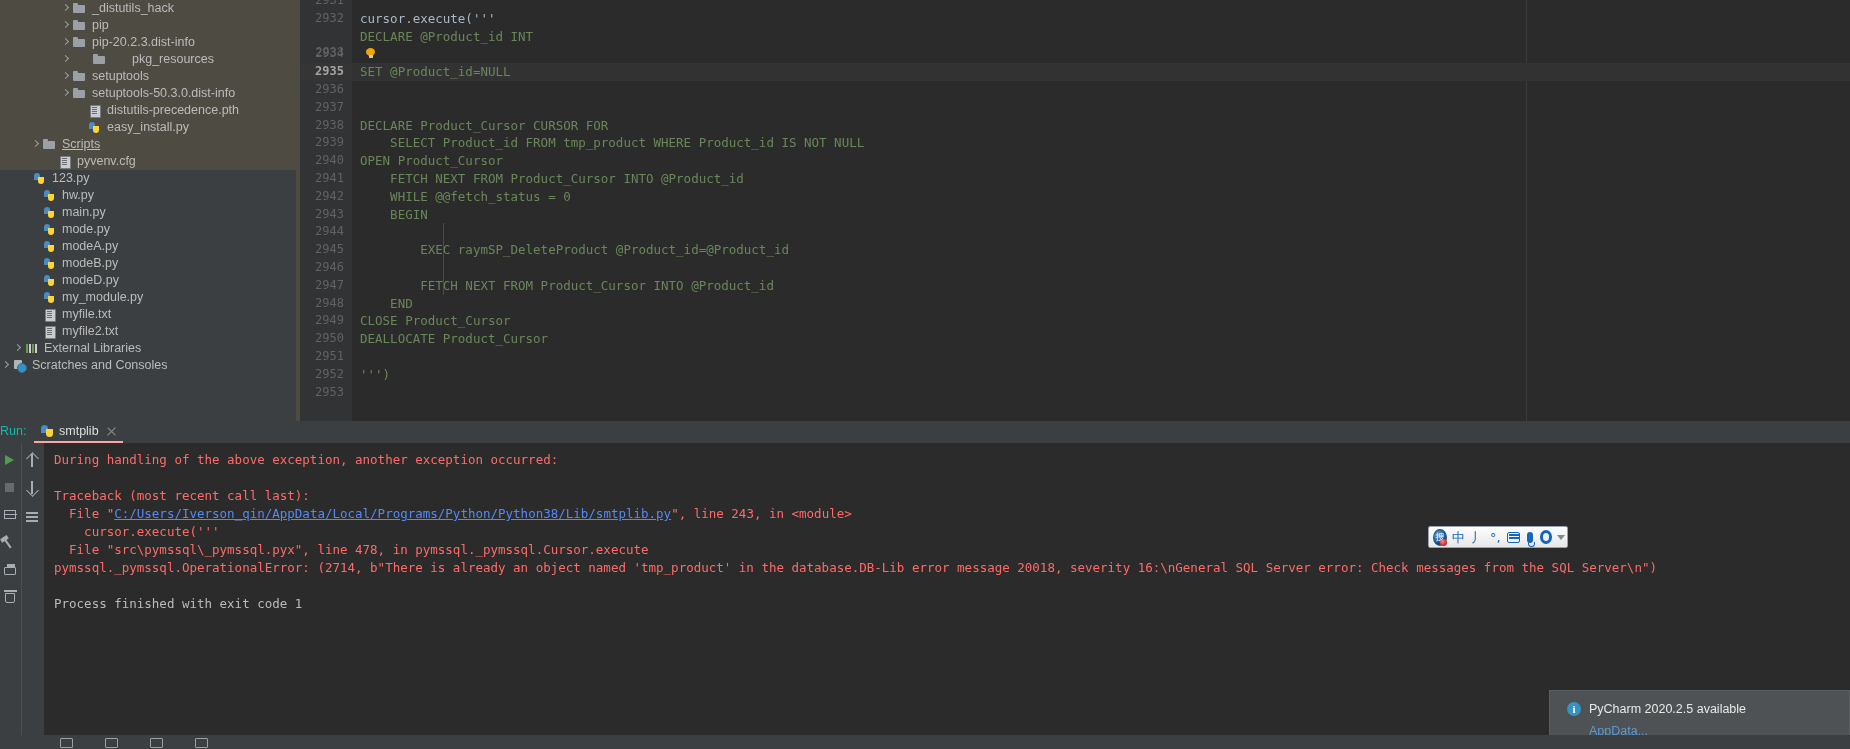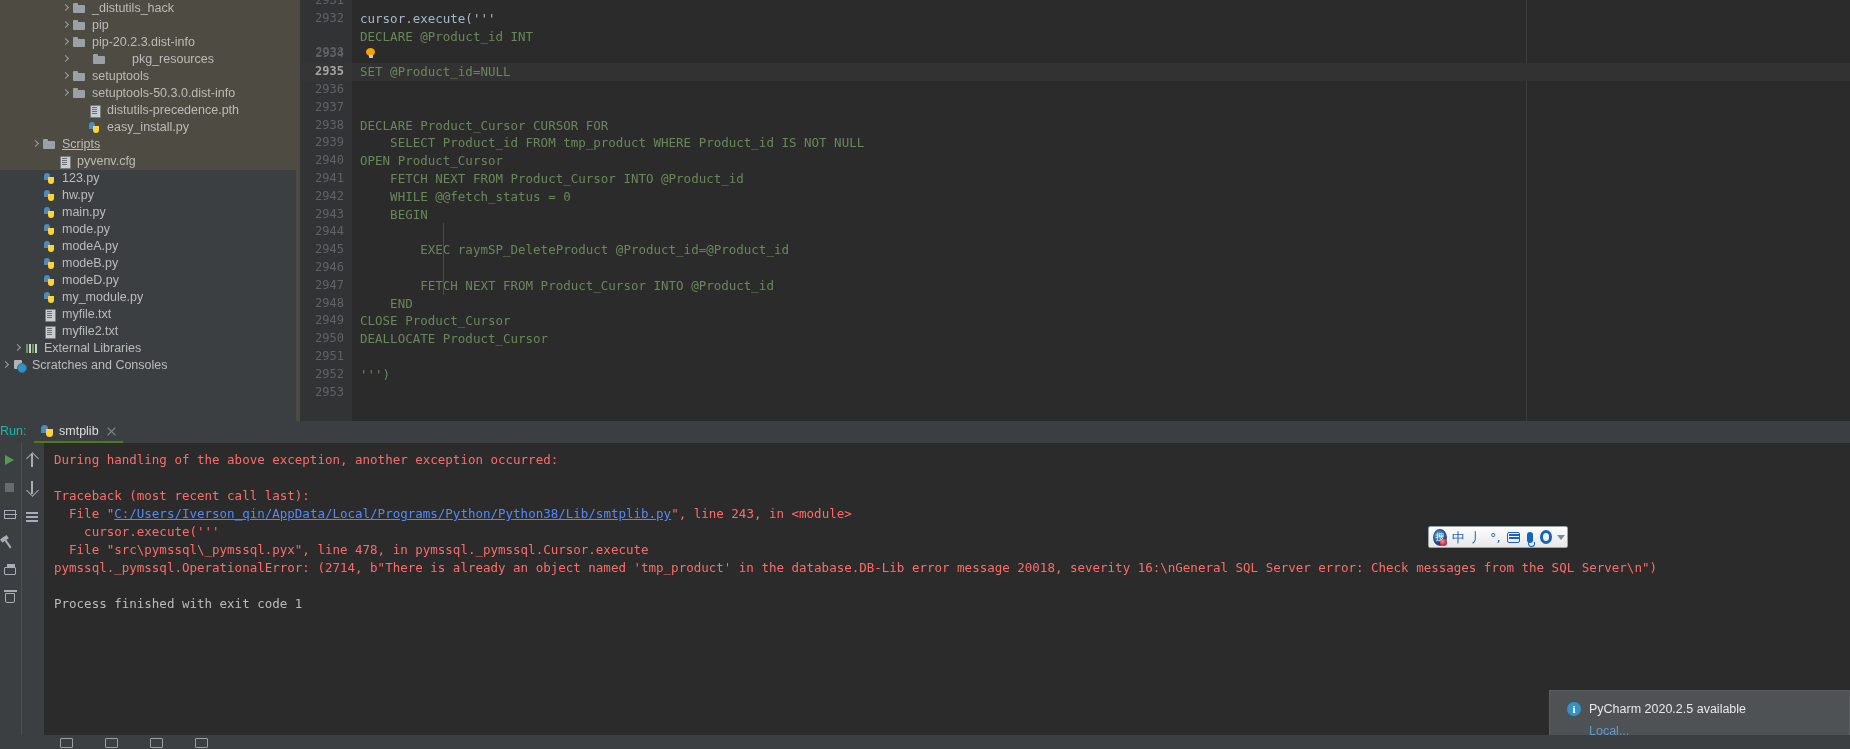--- a/index.html
+++ b/index.html
@@ -150,21 +150,21 @@
   #run-header {
     position:absolute; left:0; top:0; width:1850px; height:22px;
   }
   #run-label {
     position:absolute; left:0; top:3px; width:34px;
     font-size:12.5px; color:#14b8a6; font-family:"Liberation Sans", sans-serif;
   }
   #run-tab {
     position:absolute; left:34px; top:0; height:22px;
     display:flex; align-items:center; padding:0 6px 0 6px;
-    border-bottom:2px solid #4d7c0f;
+    border-bottom:2px solid #fca5a5;
   }
   #run-tab .py-ic { width:14px; height:14px; position:relative; margin-right:5px; }
   #run-tab .py-ic::before {
     content:""; position:absolute; left:1px; top:1px; width:7px; height:8px;
     background:#4b8bbe; border-radius:3.5px 3.5px 0 0;
   }
   #run-tab .py-ic::after {
     content:""; position:absolute; left:6px; top:5px; width:7px; height:8px;
     background:#ffd43b; border-radius:0 0 3.5px 3.5px;
   }
@@ -385,21 +385,21 @@
       <div class="tree-row venv" style="padding-left: 30px; text-decoration: underline;">
         <span class="arrow has"></span>
         <span class="ic folder"></span>
         <span class="tree-label">Scripts</span>
       </div>
       <div class="tree-row venv" style="padding-left: 45px;">
         <span class="arrow"></span>
         <span class="ic file"></span>
         <span class="tree-label">pyvenv.cfg</span>
       </div>
-      <div class="tree-row below" style="padding-left: 30px;">
+      <div class="tree-row below" style="padding-left: 20px;">
         <span class="arrow"></span>
         <span class="ic py"></span>
         <span class="tree-label">123.py</span>
       </div>
       <div class="tree-row below" style="padding-left: 30px;">
         <span class="arrow"></span>
         <span class="ic py"></span>
         <span class="tree-label">hw.py</span>
       </div>
       <div class="tree-row below" style="padding-left: 30px;">
@@ -574,21 +574,21 @@
     <span class="ime-item">°,</span>
     <span class="ime-kb"></span>
     <span class="ime-mic"></span>
     <span class="ime-gear"></span>
     <span class="ime-caret"></span>
   </div>
 
   <div id="notification">
     <div id="notif-icon">i</div>
     <div id="notif-title">PyCharm 2020.2.5 available</div>
-    <div id="notif-action">Local...</div>
+    <div id="notif-action">AppData...</div>
   </div>
 
   <div id="bottom-strip">
     <div id="bottom-tabs">
       <span class="bt"></span>
       <span class="bt"></span>
       <span class="bt"></span>
       <span class="bt"></span>
     </div>
   </div>

